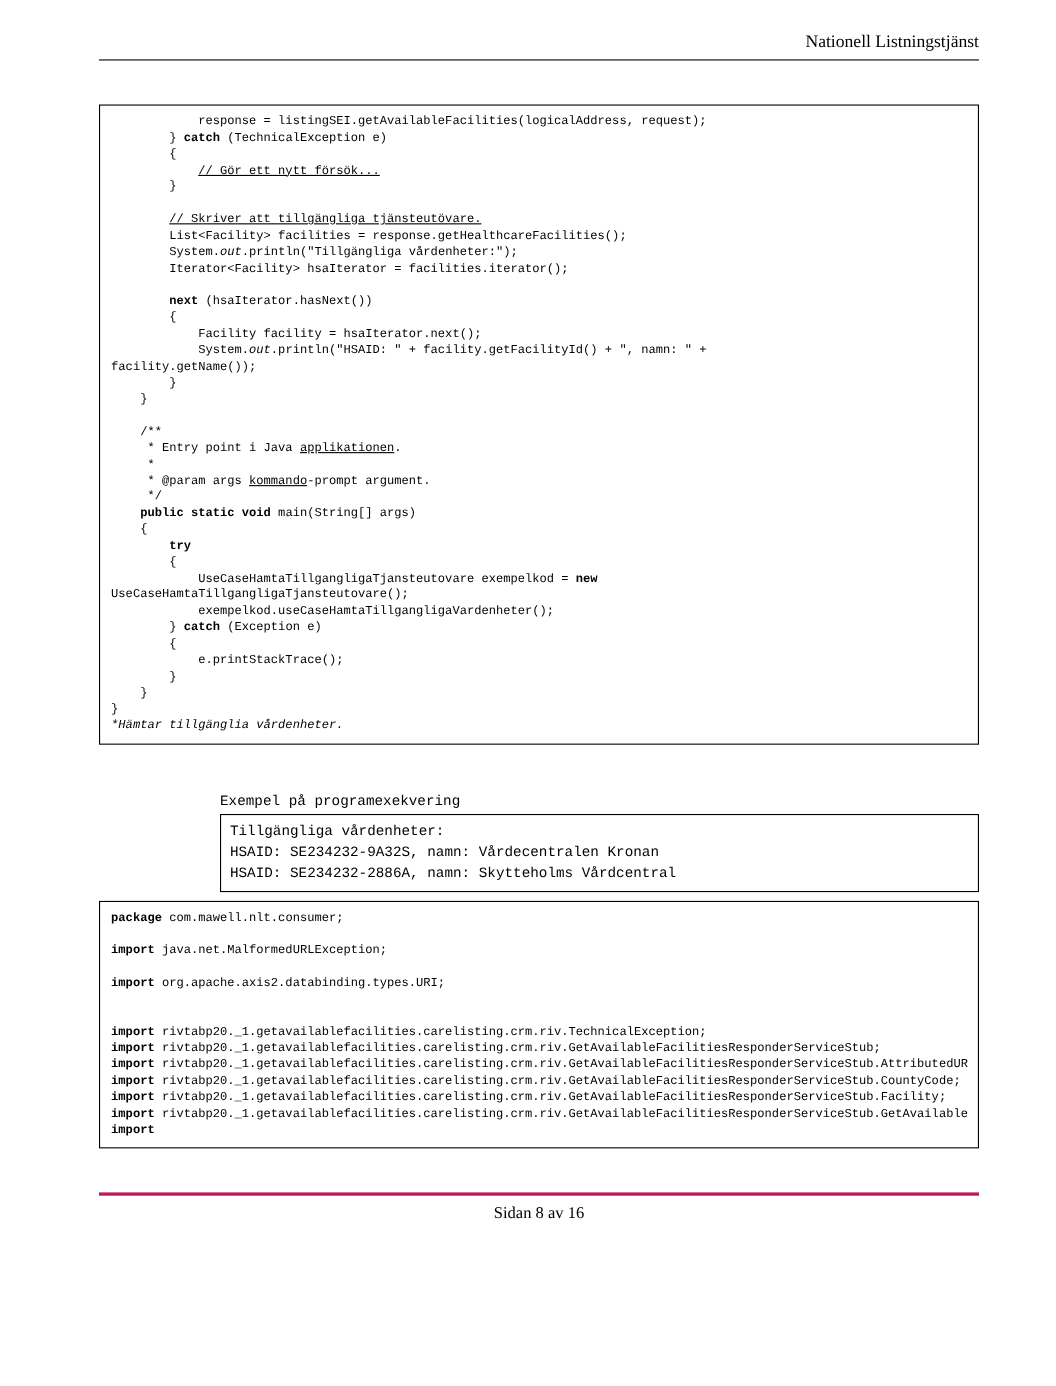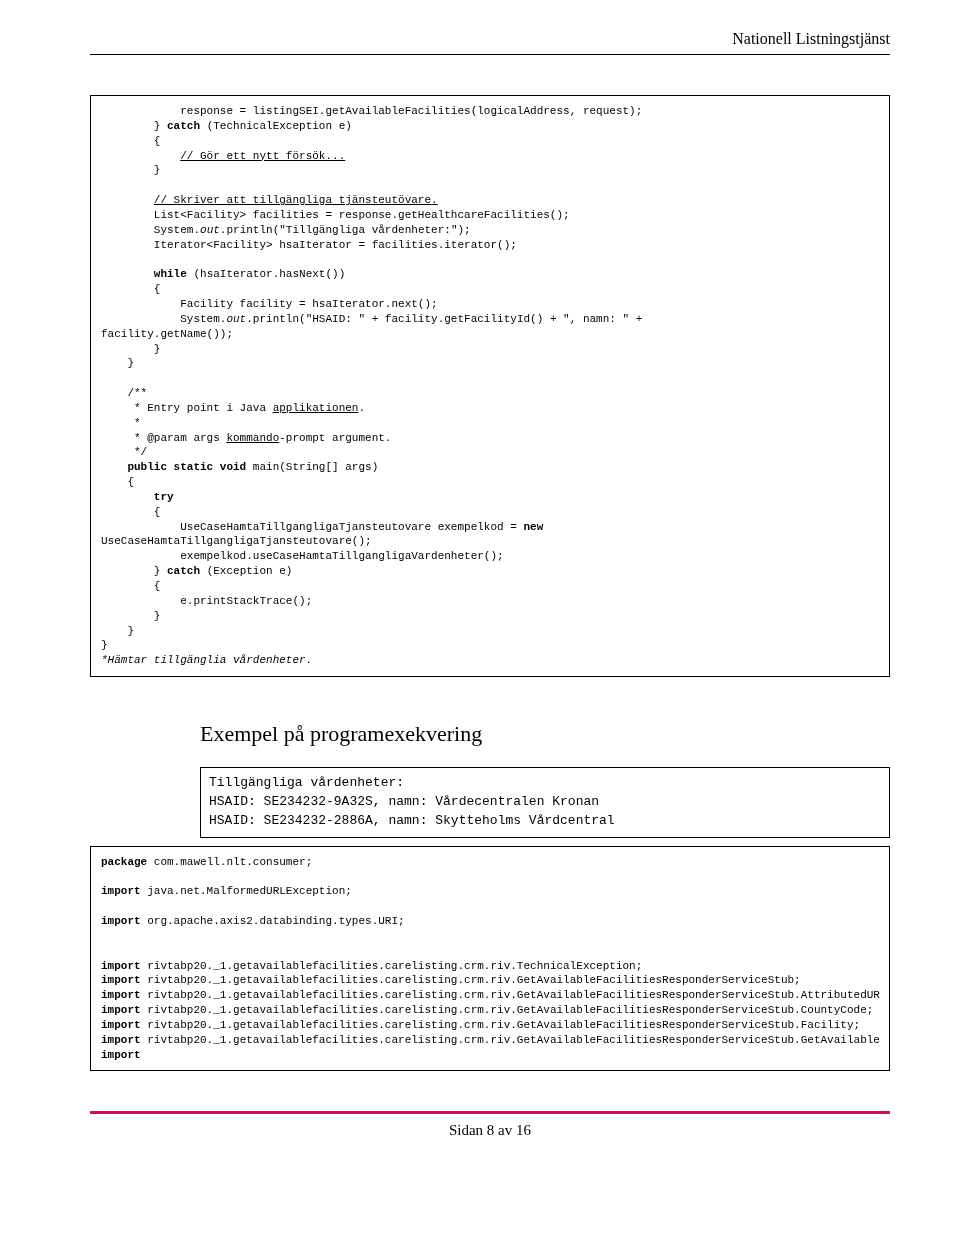--- a/index.html
+++ b/index.html
@@ -32,24 +32,24 @@
     font-size: 11px;
     line-height: 1.35;
     white-space: pre;
     overflow: hidden;
     margin-bottom: 40px;
   }
   .code-box .kw { font-weight: bold; }
   .code-box .u { text-decoration: underline; }
   .code-box .it { font-style: italic; }
   .section-title {
-    font-family: Liberation Serif, serif;
-    font-size: 22px;
+    font-family: Liberation Mono, monospace;
+    font-size: 13px;
     font-weight: normal;
-    margin: 44px 0 20px 110px;
+    margin: 44px 0 4px 110px;
   }
   .exempel-box {
     border: 1px solid #000;
     margin: 0 0 8px 110px;
     font-family: "Courier New", Courier, monospace;
     font-size: 13px;
     line-height: 1.45;
     padding: 6px 8px;
     white-space: pre-wrap;
   }
@@ -111,21 +111,21 @@
 <span>        } </span><span class="kw">catch</span><span> (TechnicalException e)</span>
 <span>        {</span>
 <span>            </span><span class="u">// Gör ett nytt försök...</span>
 <span>        }</span>
 <span></span>
 <span>        </span><span class="u">// Skriver att tillgängliga tjänsteutövare.</span>
 <span>        List&lt;Facility&gt; facilities = response.getHealthcareFacilities();</span>
 <span>        System.</span><span class="it">out</span><span>.println("Tillgängliga vårdenheter:");</span>
 <span>        Iterator&lt;Facility&gt; hsaIterator = facilities.iterator();</span>
 <span></span>
-<span>        </span><span class="kw">while</span><span> (hsaIterator.hasNext())</span>
+<span>        </span><span class="kw">next</span><span> (hsaIterator.hasNext())</span>
 <span>        {</span>
 <span>            Facility facility = hsaIterator.next();</span>
 <span>            System.</span><span class="it">out</span><span>.println("HSAID: " + facility.getFacilityId() + ", namn: " +</span>
 <span>facility.getName());</span>
 <span>        }</span>
 <span>    }</span>
 <span></span>
 <span>    /**</span>
 <span>     * Entry point i Java </span><span class="u">applikationen</span><span>.</span>
 <span>     *</span>

